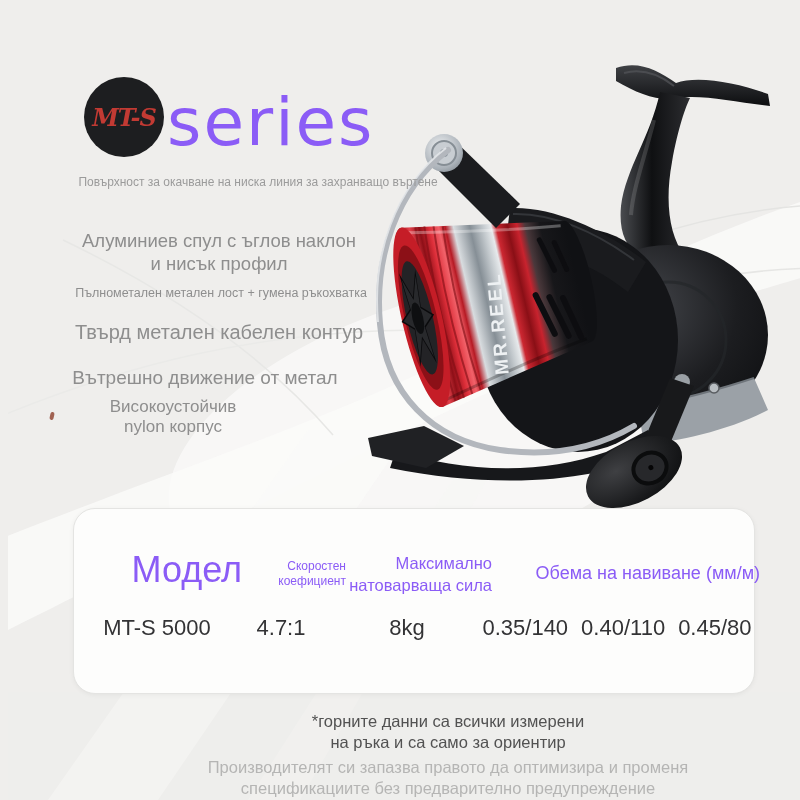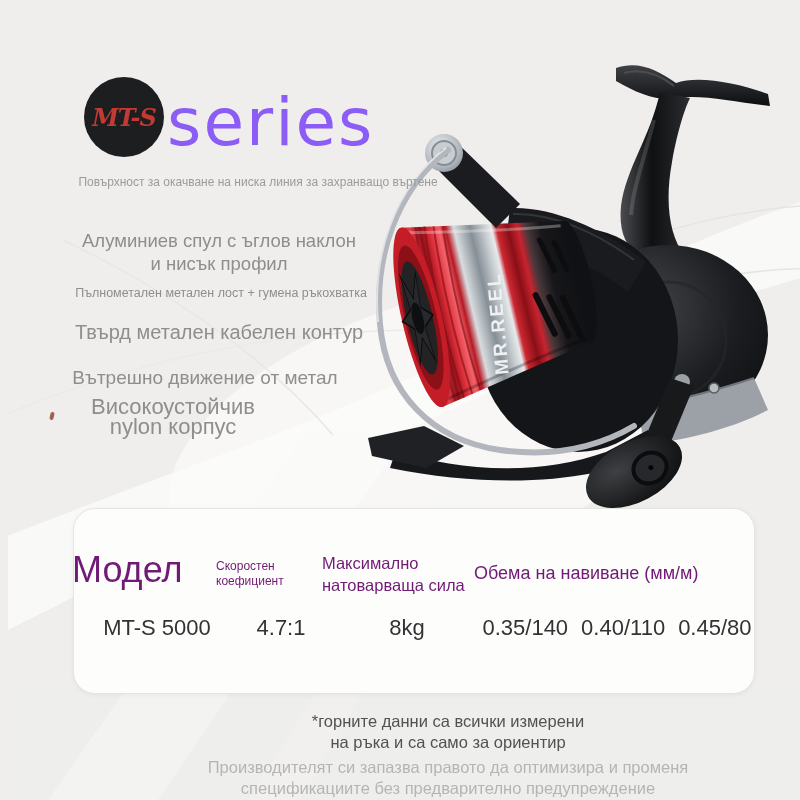--- a/index.html
+++ b/index.html
@@ -16,30 +16,30 @@
   .series{position:absolute;left:159px;top:84px;font-size:66px;color:#8b5cf6;
     letter-spacing:2px;z-index:3;font-family:"DejaVu Sans",sans-serif;font-weight:normal;}
   .tagline{position:absolute;left:30px;top:175px;width:440px;text-align:center;
     font-size:12px;color:#9b9b9b;z-index:3;}
   
   .feature{position:absolute;text-align:center;color:#8e8e8e;z-index:3;}
   .f1{left:20px;top:229px;width:382px;font-size:18.5px;line-height:23px;}
   .f2{left:20px;top:286px;width:386px;font-size:12.5px;}
   .f3{left:16px;top:321px;width:390px;font-size:20px;}
   .f4{left:10px;top:367px;width:374px;font-size:19px;}
-  .f5{left:0px;top:397px;width:330px;font-size:22px;line-height:20px;}
+  .f5{left:0px;top:397px;width:330px;font-size:17px;line-height:20px;}
   .speck{position:absolute;left:42px;top:412px;width:4px;height:8px;background:#8d3f2c;
     border-radius:2px;transform:rotate(12deg);opacity:.8;z-index:3;}
   
   #reel{position:absolute;left:330px;top:10px;z-index:2;}
   
   .card{position:absolute;left:65px;top:508px;width:680px;height:184px;z-index:4;
     background:#fdfdfc;border:1px solid #e4e4e2;border-radius:22px;
     box-shadow:0 1px 5px rgba(0,0,0,.05);}
-  .card .hdr{position:absolute;text-align:left;color:#701a75;}
+  .card .hdr{position:absolute;text-align:right;color:#8b5cf6;}
   .card .val{position:absolute;text-align:center;color:#333335;font-size:22px;}
   .h-model{left:-2px;top:40px;width:170px;font-size:36px;color:#757577;}
   .v-model{left:-2px;top:106px;width:170px;}
   .h-ratio{left:142px;top:50px;width:130px;font-size:12px;line-height:15px;}
   .v-ratio{left:142px;top:106px;width:130px;}
   .h-drag{left:248px;top:43px;width:170px;font-size:16.5px;line-height:22px;color:#5f5f61;}
   .v-drag{left:248px;top:106px;width:170px;}
   .h-cap{left:400px;top:54px;width:286px;font-size:18px;color:#5f5f61;}
   .v-cap{left:394px;top:106px;width:298px;display:flex;gap:13px;justify-content:center;}
   

